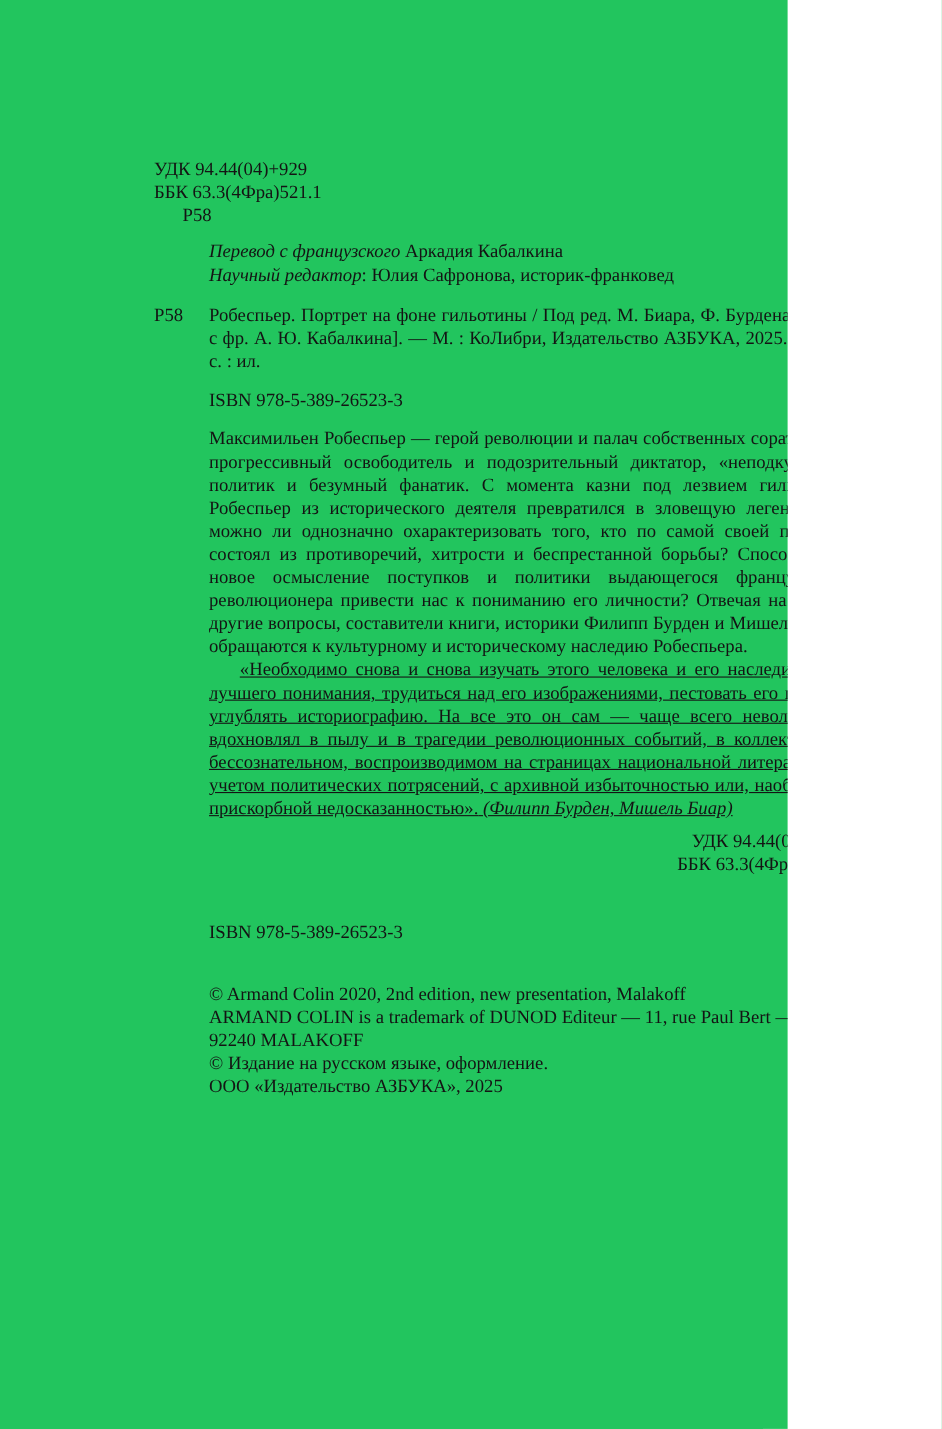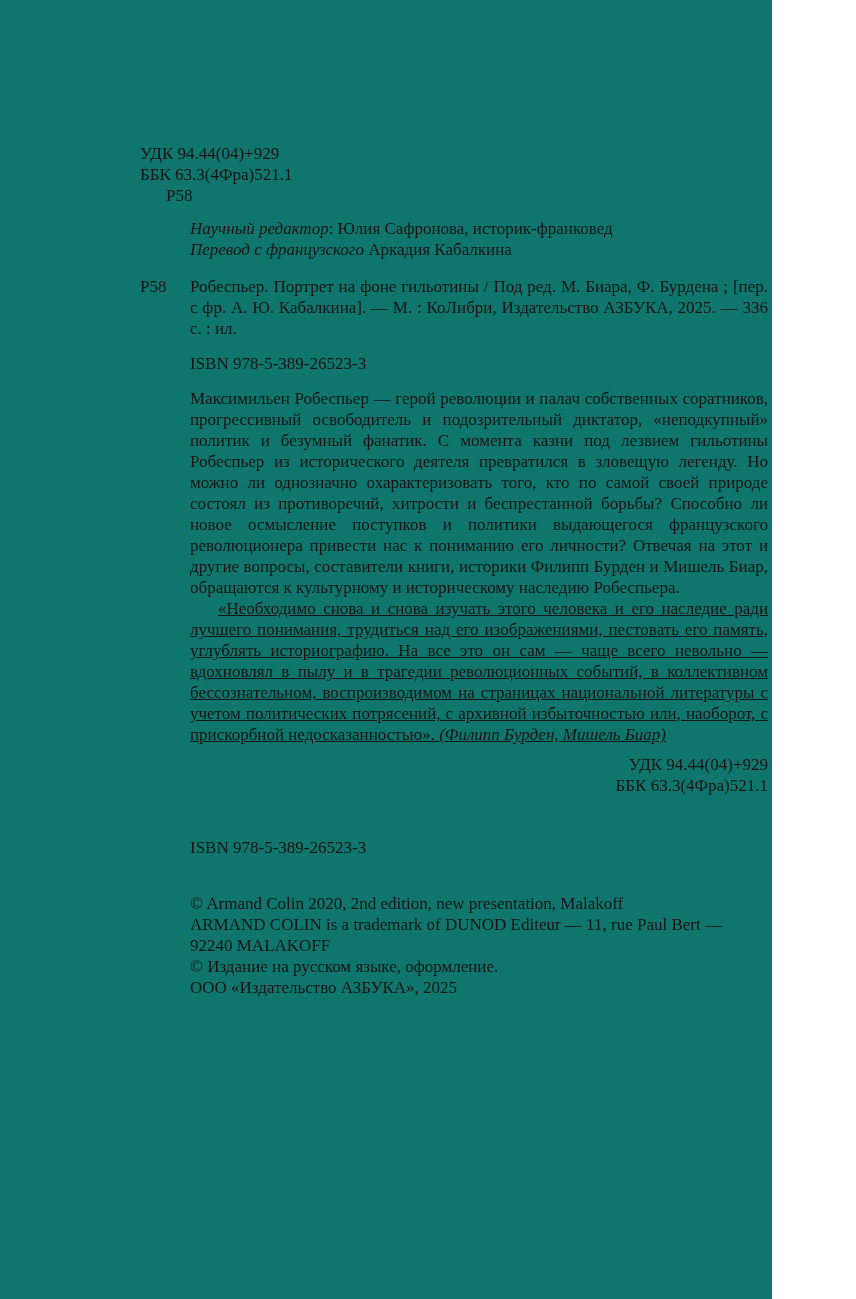--- a/index.html
+++ b/index.html
@@ -2,23 +2,23 @@
 <html><head>
 <meta charset="utf-8">
 <style>
   html, body {
     margin: 0;
     padding: 0;
     background: #ffffff;
   }
   .page {
     position: relative;
-    width: 772px;
+    width: 716px;
     height: 1299px;
-    background: #0f766e;
+    background: #22c55e;
     box-sizing: border-box;
     padding-top: 143px;
     overflow: hidden;
     font-family: "Liberation Serif", "DejaVu Serif", serif;
     font-size: 17px;
     line-height: 21px;
     color: #141414;
   }
   .top-codes { margin-left: 140px; }
   .top-codes .author-sign { margin-left: 26px; }
@@ -51,22 +51,22 @@
   <div class="top-codes">
     <div>УДК 94.44(04)+929</div>
     <div>ББК 63.3(4Фра)521.1</div>
     <div class="author-sign">Р58</div>
   </div>
 
   <div class="content">
 
 
     <div class="credits">
+      <div><span class="it">Перевод с французского</span> <span>Аркадия Кабалкина</span></div>
       <div><span class="it">Научный редактор</span><span>: Юлия Сафронова, историк-франковед</span></div>
-      <div><span class="it">Перевод с французского</span> <span>Аркадия Кабалкина</span></div>
     </div>
 
     <div class="catalog">
       <span class="cat-code">Р58</span>
       <p class="just">Робеспьер. Портрет на фоне гильотины / Под ред. М. Биара, Ф. Бурдена ; [пер. с фр. А. Ю. Кабалкина]. — М. : КоЛибри, Издательство АЗБУКА, 2025. — 336 с. : ил.</p>
     </div>
 
     <div class="isbn-line">ISBN 978-5-389-26523-3</div>
 
     <p class="just para1">Максимильен Робеспьер — герой революции и палач собственных соратников, прогрессивный освободитель и подозрительный диктатор, «неподкупный» политик и безумный фанатик. С момента казни под лезвием гильотины Робеспьер из исторического деятеля превратился в зловещую легенду. Но можно ли однозначно охарактеризовать того, кто по самой своей природе состоял из противоречий, хитрости и беспрестанной борьбы? Способно ли новое осмысление поступков и политики выдающегося французского революционера привести нас к пониманию его личности? Отвечая на этот и другие вопросы, составители книги, историки Филипп Бурден и Мишель Биар, обращаются к культурному и историческому наследию Робеспьера.</p>

